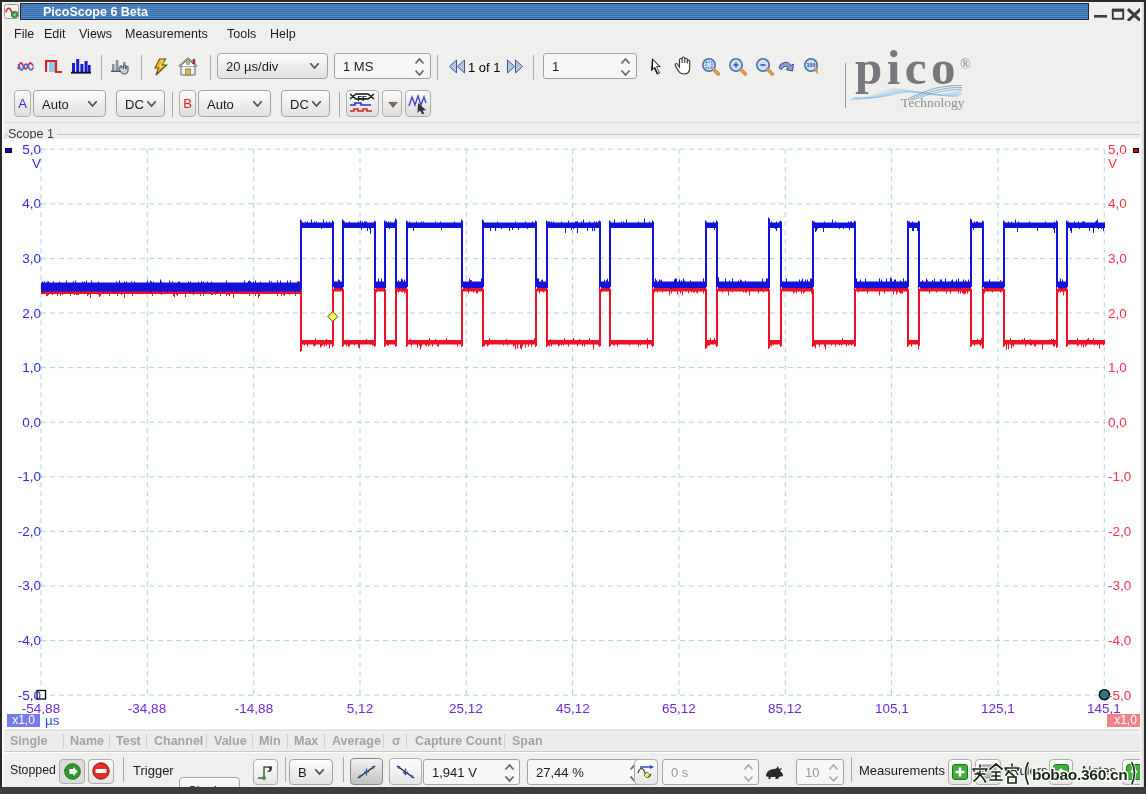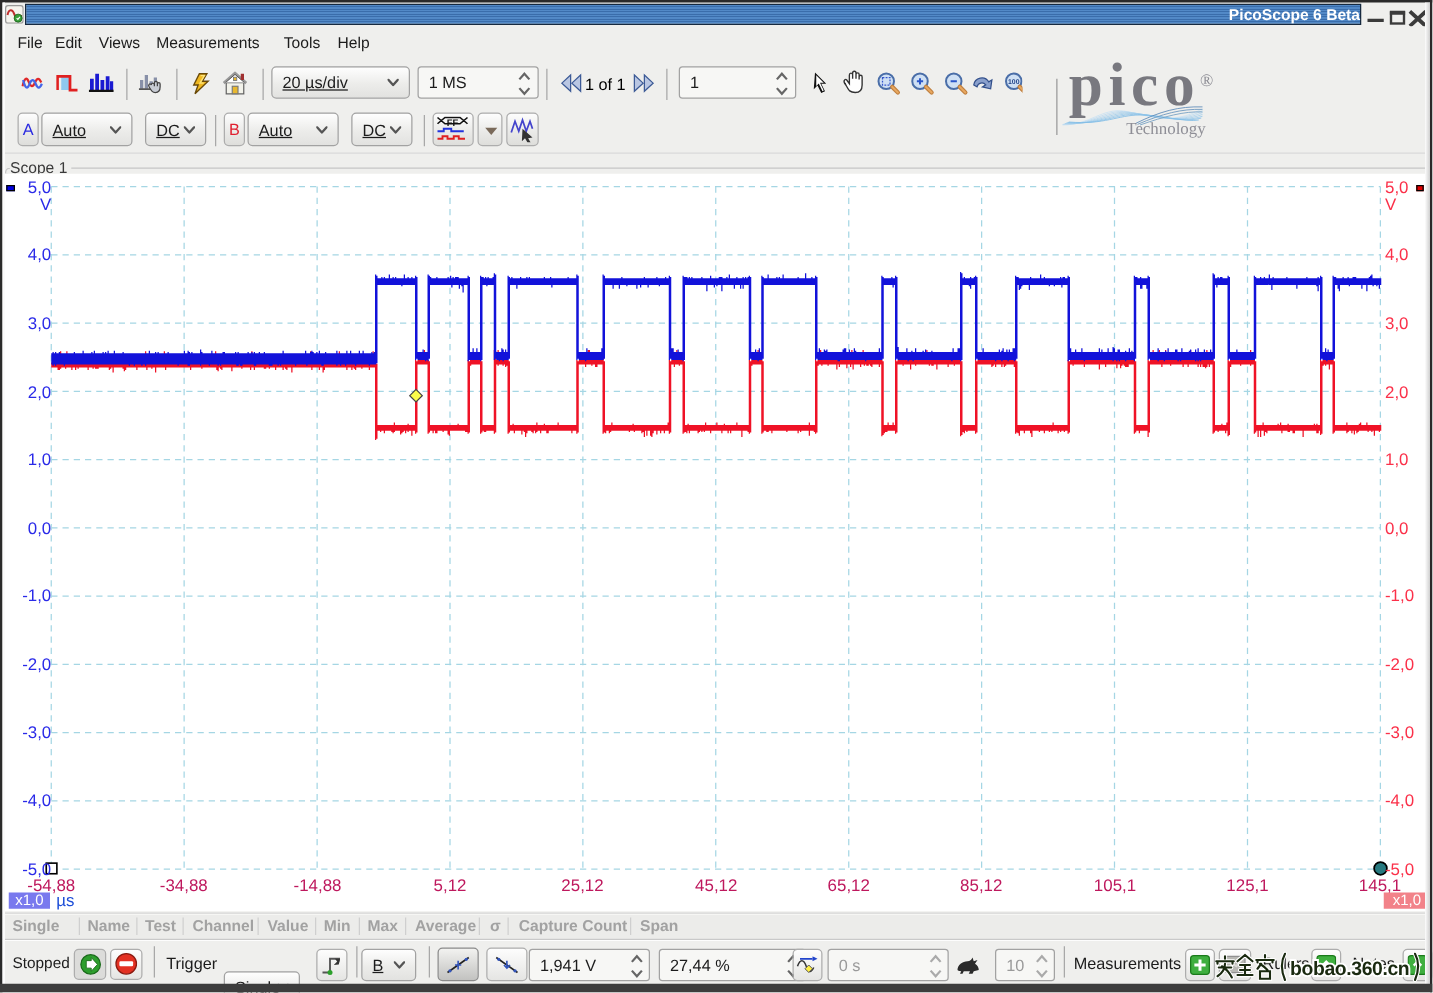--- a/index.html
+++ b/index.html
@@ -7,44 +7,44 @@
 
 #brd-l{left:0;top:0;width:2px;height:794px;background:#2a2a2a;}
 #brd-r{left:1144px;top:0;width:2px;height:794px;background:#2a2a2a;}
 #brd-t{left:0;top:0;width:1146px;height:2px;background:#2a2a2a;}
 #brd-b{left:0;top:787px;width:1146px;height:7px;background:#3d3d3d;}
 #bev-l{left:2px;top:2px;width:2px;height:786px;background:#fbfbfb;}
 #bev-r{left:1140px;top:2px;width:4px;height:786px;background:linear-gradient(90deg,#fdfdfd,#cfcfcf);}
 
 #title{left:20px;top:3px;width:1069px;height:17px;border:1px solid #16293f;
  background:repeating-linear-gradient(180deg,#5289c7 0px,#5289c7 1px,#3a6dab 1px,#3a6dab 2px);
- color:#fff;font-weight:bold;font-size:12.5px;text-align:right;line-height:16px;text-indent:22px;}
+ color:#fff;font-weight:bold;font-size:12.5px;text-align:left;line-height:16px;text-indent:22px;}
 #appico{left:4px;top:4px;width:15px;height:15px;}
 .wbtn{top:5px;color:#3b3b3b;}
 
 #menu{left:0;top:22px;width:1146px;height:22px;font-size:12.5px;color:#1c1c1c;}
 #menu span{position:absolute;top:5px;}
 
 .tsep1{top:55px;width:1px;height:25px;background:#a8a8a8;}
 .dd{border:1px solid #a2a2a2;border-radius:4px;background:linear-gradient(180deg,#fefefe,#ececea 55%,#e2e2e0);
  font-size:13px;color:#1c1c1c;}
-.dd .tx{position:absolute;left:8px;top:50%;transform:translateY(-50%);text-decoration:underline;}
+.dd .tx{position:absolute;left:8px;top:50%;transform:translateY(-50%);}
 .dd .ch{position:absolute;right:8px;top:50%;transform:translateY(-50%);width:9px;height:6px;}
 .spin{border:1px solid #a2a2a2;border-radius:3px;background:#f7f7f5;font-size:13px;color:#1c1c1c;}
 .spin .tx{position:absolute;left:8px;top:50%;transform:translateY(-50%);}
 .btn2{border:1px solid #adadad;border-radius:4px;background:linear-gradient(180deg,#fdfdfd,#e9e9e7 60%,#dededb);}
 #scopelbl{left:8px;top:127px;font-size:12.5px;color:#3a3a3a;}
 #grpline{left:57px;top:134px;width:1083px;height:1px;background:#c6c6c6;}
 #grpstub{left:4px;top:134px;width:4px;height:5px;border-left:1px solid #c6c6c6;border-top:1px solid #c6c6c6;border-top-left-radius:4px;}
 #panel{left:4px;top:139px;width:1136px;height:590px;background:#fff;}
 .yl{position:absolute;width:41px;text-align:right;font-size:13.5px;color:#2a2ae8;}
 .yr{position:absolute;left:1104px;width:40px;padding-left:4px;text-align:left;font-size:13.5px;color:#fb3049;}
 #vunit-l{left:0px;top:156px;width:41px;text-align:right;font-size:13.5px;color:#2a2ae8;}
 #vunit-r{left:1108px;top:156px;font-size:13.5px;color:#fb3049;}
-.xl{position:absolute;top:701px;width:80px;text-align:center;font-size:13.5px;color:#be185d;}
+.xl{position:absolute;top:701px;width:80px;text-align:center;font-size:13.5px;color:#6d28d9;}
 #sqA{left:5px;top:147.5px;width:6.5px;height:5.5px;background:#0000e0;border:1px solid #000;}
 #sqB{left:1132.5px;top:147.5px;width:6.5px;height:5.5px;background:#e00000;border:1px solid #000;}
 .badge{position:absolute;font-size:12px;color:#fff;text-align:center;line-height:13px;height:13px;}
 #bl{left:7px;top:714px;width:33px;background:#7979ee;}
 #br{left:1107px;top:714px;width:37px;background:#f28289;}
 #us{left:45px;top:713px;font-size:13.5px;color:#1d4ed8;}
 
 #thead{left:2px;top:730px;width:1142px;height:21px;background:linear-gradient(180deg,#f6f6f4 0 1px,#ececea 1px);border-top:1px solid #d8d8d8;
  font-size:12.5px;font-weight:bold;color:#a2a2a2;}
 #thead span{position:absolute;top:3px;}

